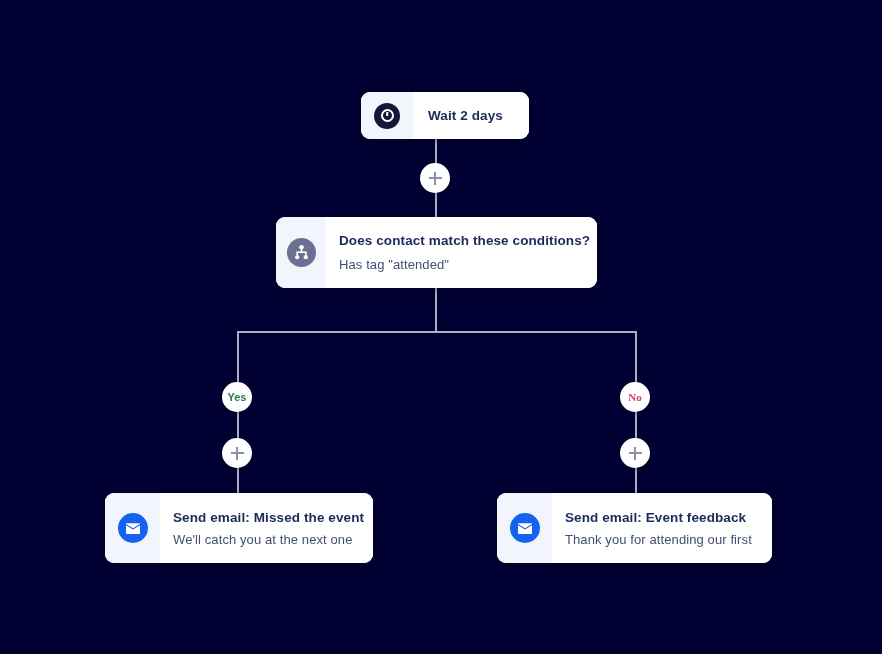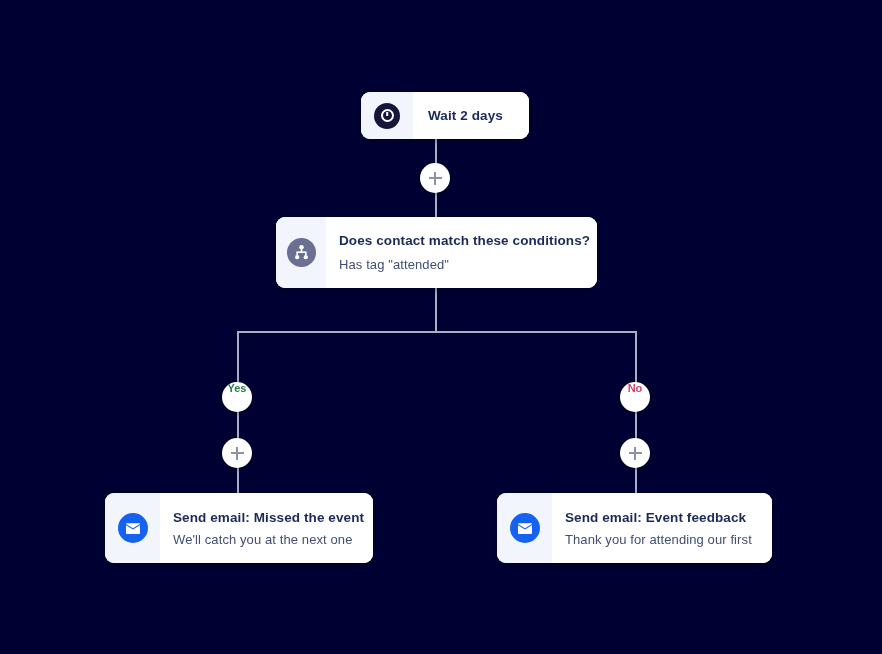--- a/index.html
+++ b/index.html
@@ -166,20 +166,21 @@
   .mail-icon svg { display: block; }
 
   
   .badge {
     position: absolute;
     width: 30px;
     height: 30px;
     border-radius: 50%;
     background: #ffffff;
     display: flex;
+    align-items: center;
     justify-content: center;
     font-size: 11px;
     font-weight: bold;
     box-shadow: 0 1px 4px rgba(0,0,0,0.35);
   }
   .badge.yes { color: #2b7a4b; }
   .badge.no  { color: #d2456b; }
 
   .plus {
     position: absolute;
@@ -253,21 +254,21 @@
     <div class="node-body">
       <div class="node-title">Does contact match these conditions?</div>
       <div class="node-sub">Has tag "attended"</div>
     </div>
   </div>
 
   <div class="badge yes" style="left:222px; top:382px;">
     <span>Yes</span>
   </div>
 
-  <div class="badge no" style="left:620px; top:382px;">
+  <div class="badge no" style="left:620px; top:382px;font-family:Liberation Serif, serif;">
     <span>No</span>
   </div>
 
   <div class="plus" style="left:222px; top:438px;"></div>
 
   <div class="plus" style="left:620px; top:438px;"></div>
 
   <div class="node email-node" id="email-node-right">
     <div class="node-iconpane">
       <div class="mail-icon">

